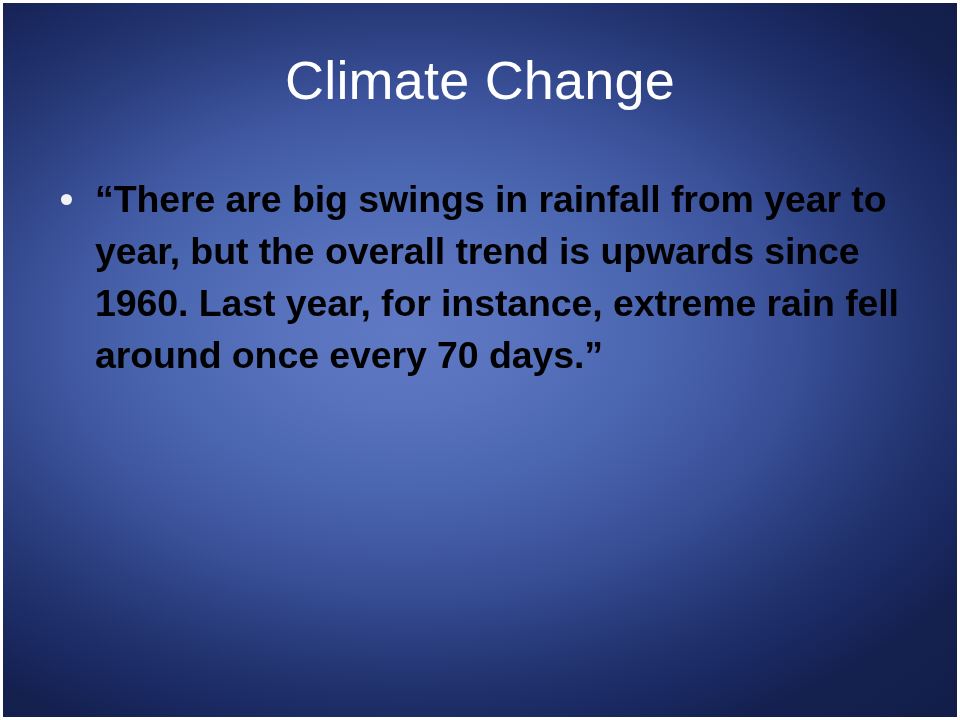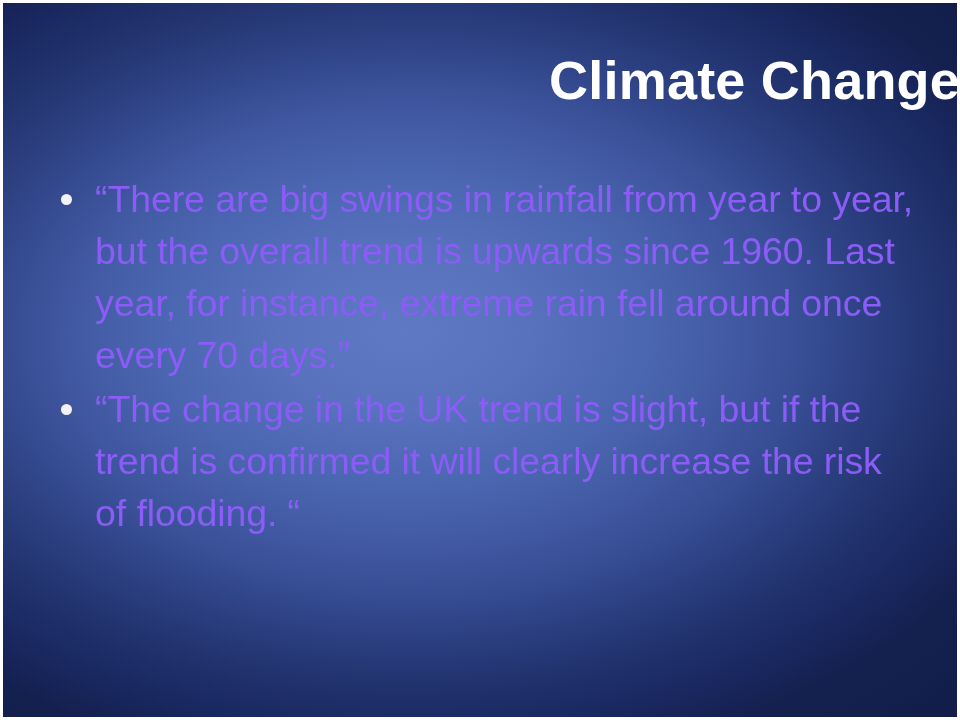--- a/index.html
+++ b/index.html
@@ -59,44 +59,44 @@
         rgba(8,14,44,0.42) 100%);
     pointer-events: none;
   }
 
   
   .title {
     position: absolute;
     left: 0;
     top: 52px;
     width: 960px;
-    text-align: right;
+    text-align: center;
     color: #ffffff;
     font-size: 54px;
-    font-weight: 700;
+    font-weight: 400;
     letter-spacing: 0.2px;
     line-height: 1.05;
     white-space: nowrap;
   }
 
   
   .body-block {
     position: absolute;
     left: 52px;
     top: 173px;
     width: 866px;
   }
 
   .bullet-row {
     position: relative;
     display: block;
     padding-left: 43px;
-    color: #8b5cf6;
+    color: #000000;
     font-size: 37.5px;
-    font-weight: 400;
+    font-weight: 700;
     line-height: 52px;
     letter-spacing: -0.1px;
   }
 
   .bullet-row + .bullet-row {
     margin-top: 2px;
   }
 
   .bullet-dot {
     position: absolute;
@@ -136,21 +136,17 @@
 
   <div class="title">Climate Change</div>
 
   <div class="body-block">
 
     <div class="bullet-row">
       <span class="bullet-dot"></span>
       <span class="bullet-text">“There are big swings in rainfall from year to year, but the overall trend is upwards since 1960. Last year, for instance, extreme rain fell around once every 70 days.”</span>
     </div>
 
-    <div class="bullet-row">
-      <span class="bullet-dot"></span>
-      <span class="bullet-text">“The change in the UK trend is slight, but if the trend is confirmed it will clearly increase the risk of flooding. “</span>
-    </div>
 
   </div>
 
 
 </div>
 
 </body></html>

